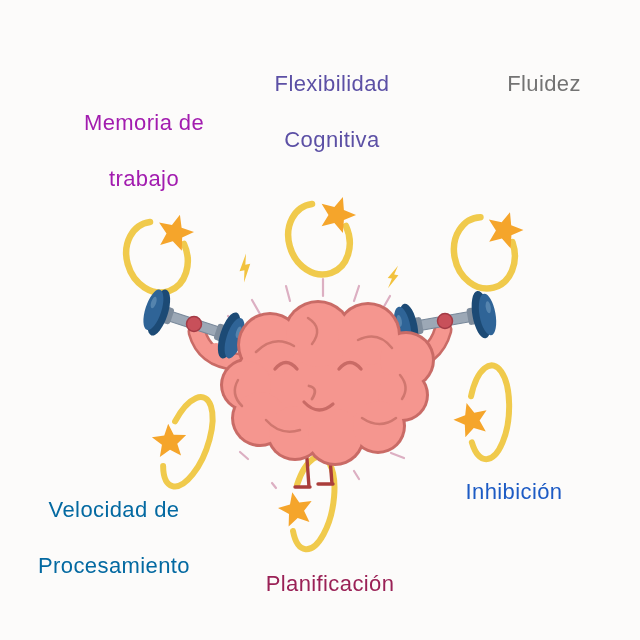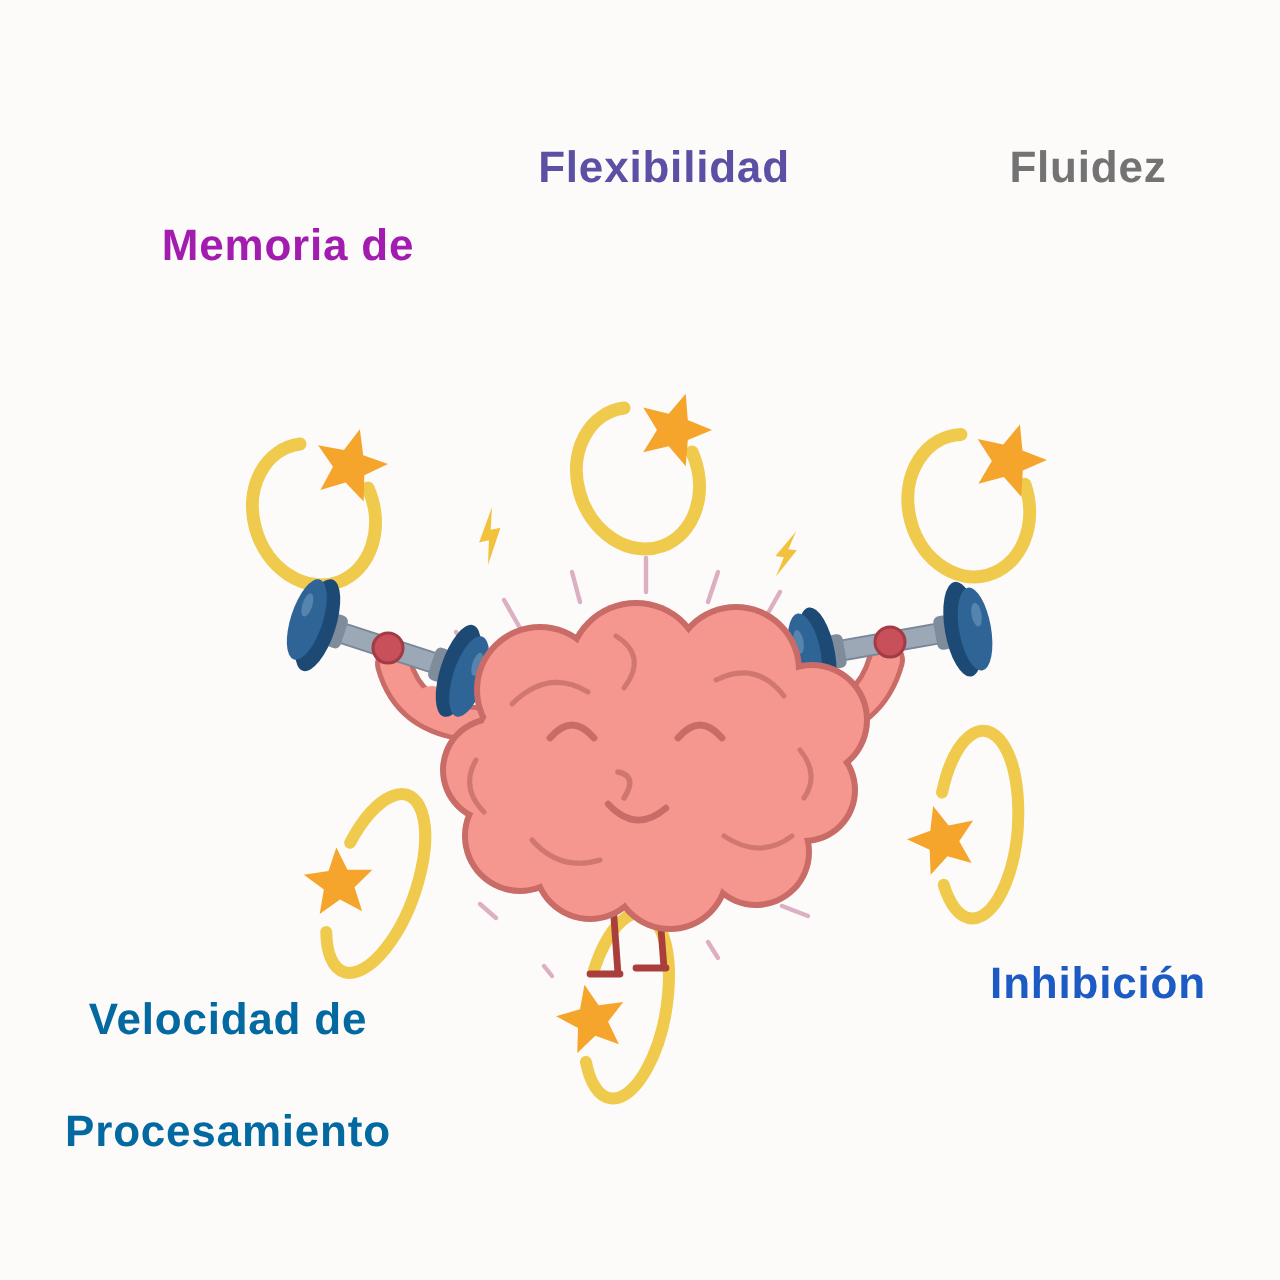--- a/index.html
+++ b/index.html
@@ -7,52 +7,57 @@
     position:relative;
     width:640px;height:640px;
     background:#FCFBFA;
     overflow:hidden;
     font-family:"Liberation Sans","DejaVu Sans",sans-serif;
   }
   .label{
     position:absolute;
     transform:translateX(-50%);
     font-size:22px;
-    font-weight:700;
+    font-weight:400;
     letter-spacing:.4px;
     line-height:56px;
     text-align:center;
     white-space:nowrap;
   }
   .deco{position:absolute;}
 </style>
 </head>
 <body>
 
 <div class="canvas" style="background: rgb(252, 251, 250);">
 
   <div class="label" style="left: 144px; top: 95px; color: #a21caf;">
     <div>Memoria de</div>
+    <div>trabajo</div>
   </div>
 
   <div class="label" style="left: 332px; top: 56px; color: rgb(92, 80, 165);">
     <div>Flexibilidad</div>
+    <div>Cognitiva</div>
   </div>
 
   <div class="label" style="left: 544px; top: 56px; color: #737373;">
     <div>Fluidez</div>
   </div>
 
   <div class="label" style="left: 114px; top: 482px; color: #0369a1;">
     <div>Velocidad de</div>
     <div>Procesamiento</div>
   </div>
 
+  <div class="label" style="left: 330px; top: 556px; color: rgb(154, 33, 86);">
+    <div>Planificación</div>
+  </div>
 
-  <div class="label" style="left: 514px; top: 464px; color: rgb(29, 91, 196); margin-left: 35px;">
+  <div class="label" style="left: 514px; top: 464px; color: rgb(29, 91, 196);">
     <div>Inhibición</div>
   </div>
 
   <svg class="deco" style="left:110px;top:200px;" width="100" height="100" viewBox="0 0 100 100">
     <path d="M74,44 A30 36 -20 1 1 40,22" fill="none" stroke="#F0CA4C" stroke-width="6.5" stroke-linecap="round"></path>
     <path d="M0,-19 L-5,-6.9 L-18.1,-5.9 L-8.1,2.6 L-11.2,15.4 L0,8.5 L11.2,15.4 L8.1,2.6 L18.1,-5.9 L5,-6.9 Z" transform="translate(65,33) rotate(15)" fill="#F5A52B"></path>
   </svg>
 
   <svg class="deco" style="left:272px;top:182px;" width="100" height="100" viewBox="0 0 100 100">
     <path d="M74,44 A30 36 -20 1 1 40,22" fill="none" stroke="#F0CA4C" stroke-width="6.5" stroke-linecap="round"></path>

